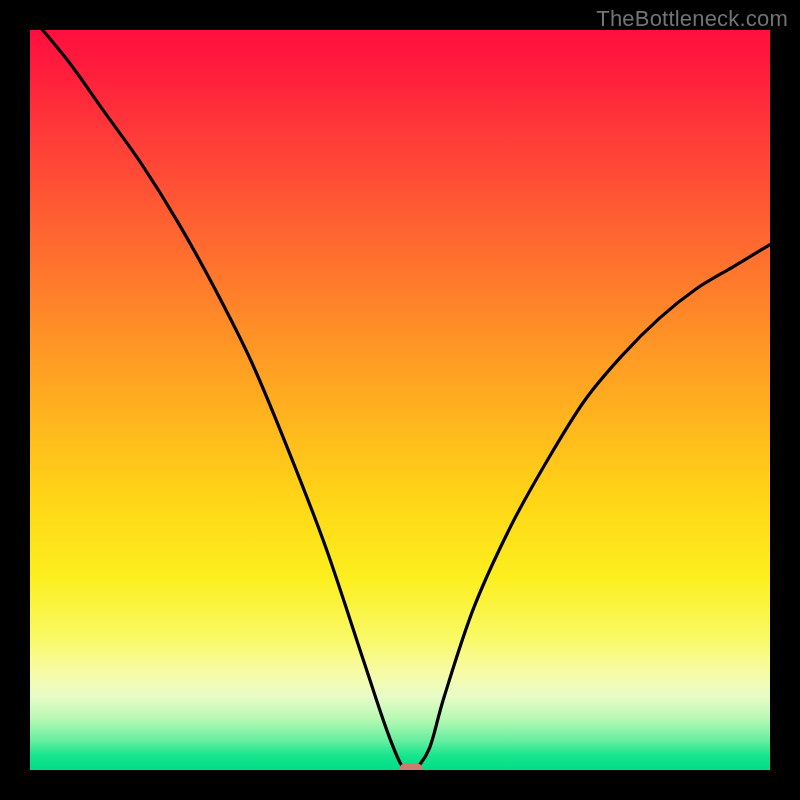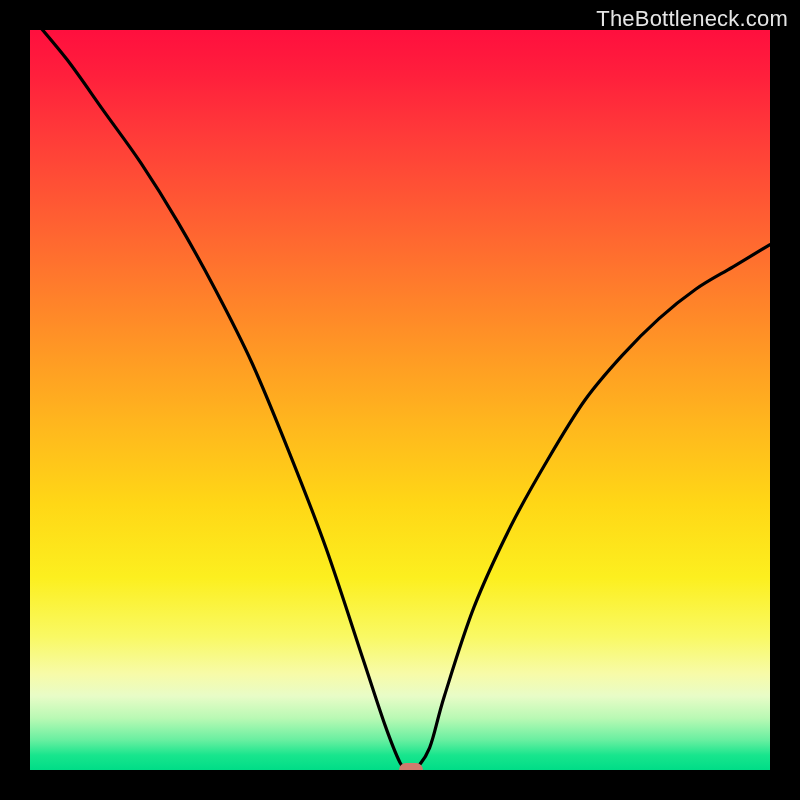--- a/index.html
+++ b/index.html
@@ -14,21 +14,21 @@
   .frame {
     position: relative;
     width: 800px;
     height: 800px;
     background: #000;
   }
   .watermark {
     position: absolute;
     top: 6px;
     right: 12px;
-    color: #e5e5e5;
+    color: #737373;
     font-size: 22px;
     font-weight: 400;
     letter-spacing: 0.2px;
     user-select: none;
   }
   .plot-area {
     position: absolute;
     left: 30px;
     top: 30px;
     width: 740px;

